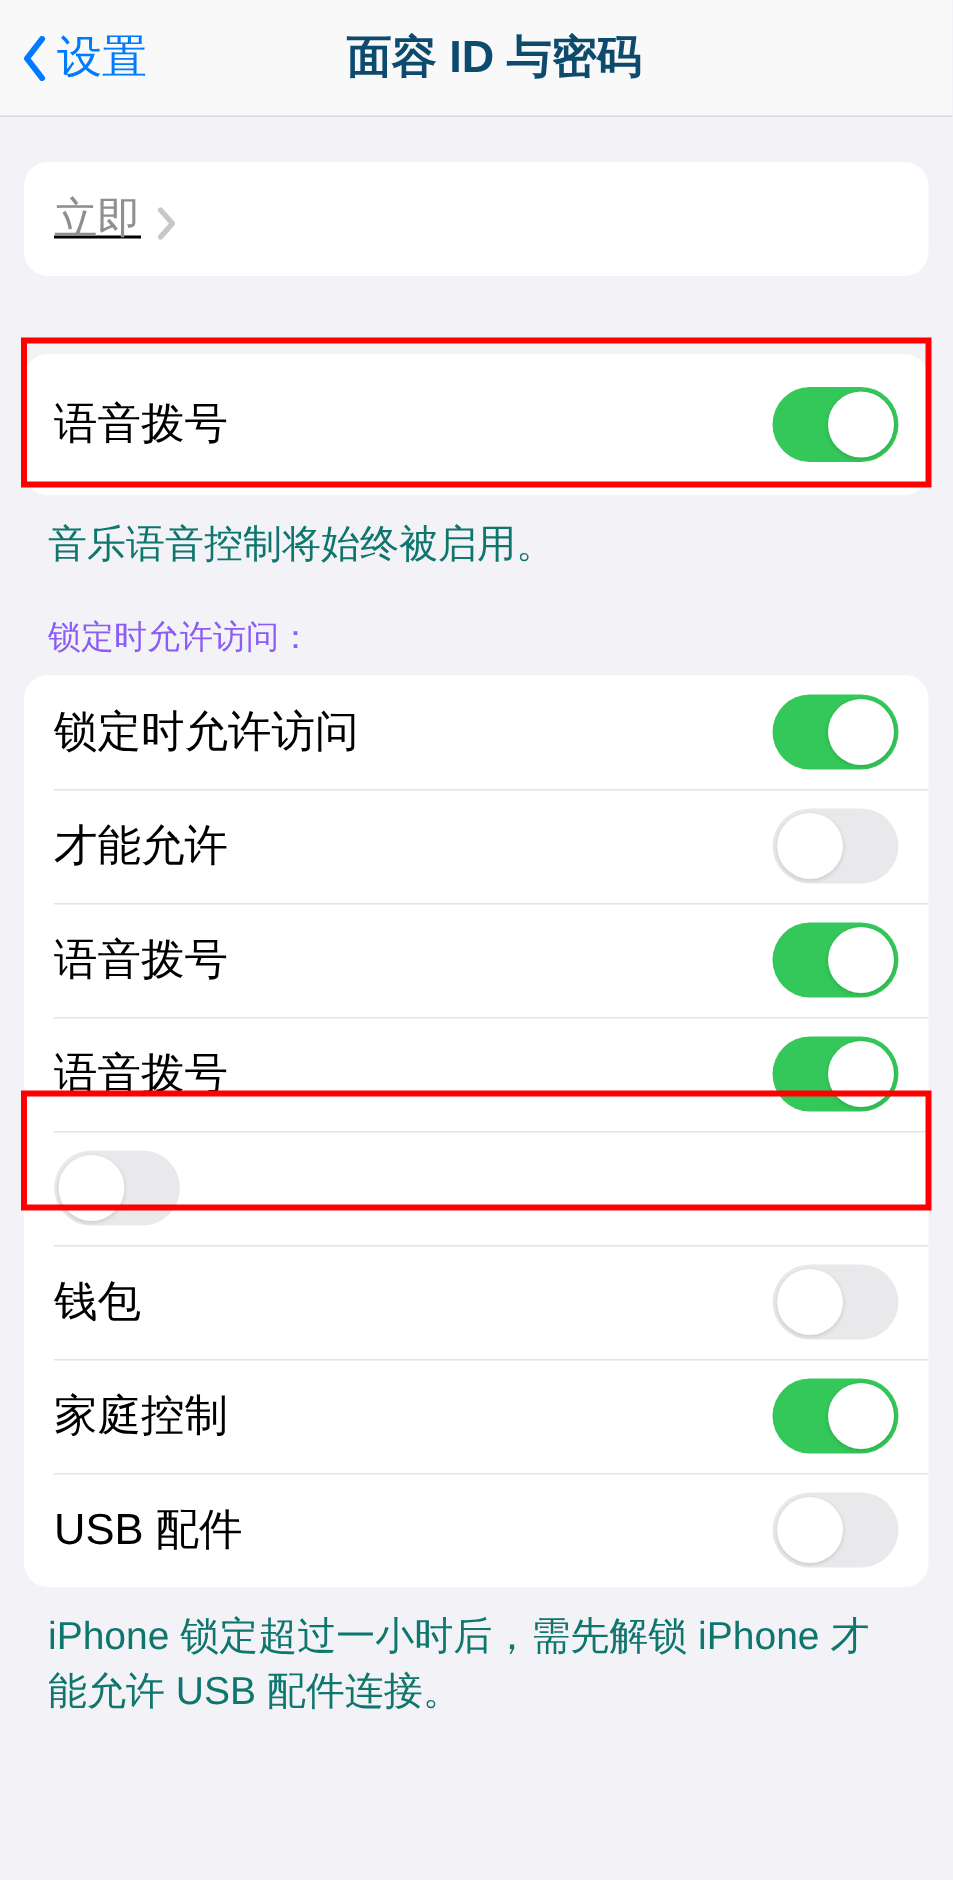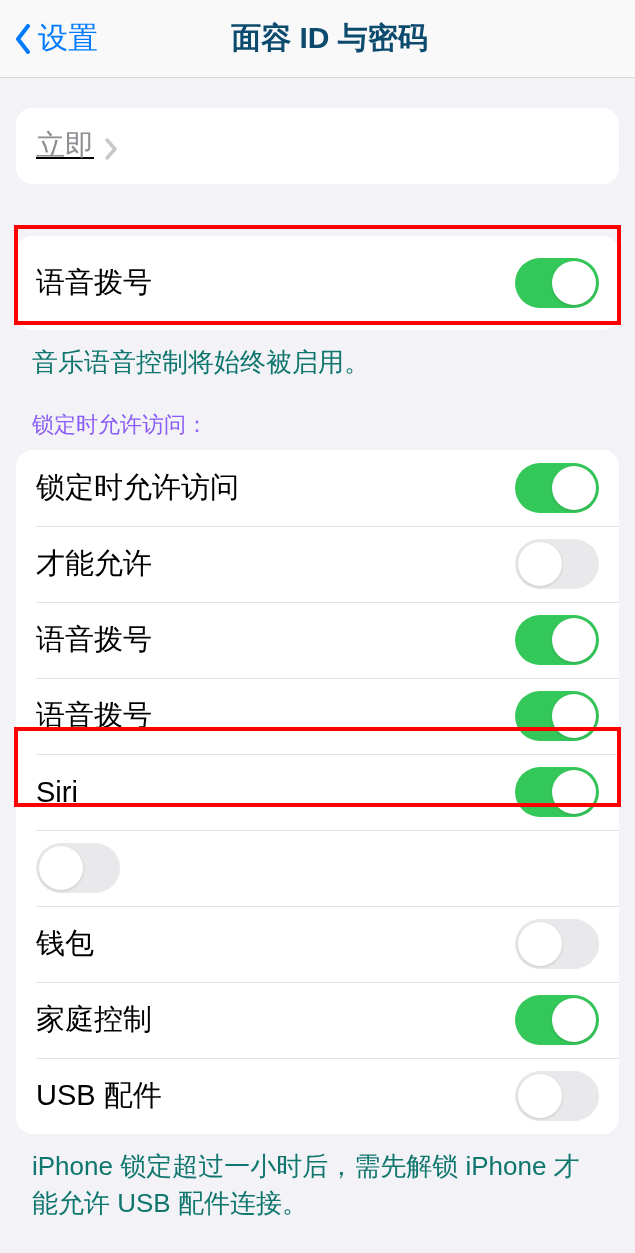--- a/index.html
+++ b/index.html
@@ -189,28 +189,20 @@
       </div>
       <div class="row">
         <div class="left">语音拨号</div>
         <div class="right">
           <div class="switch on">
             <div class="knob"></div>
           </div>
         </div>
       </div>
       <div class="row">
-        <div class="left">Siri</div>
-        <div class="right">
-          <div class="switch on">
-            <div class="knob"></div>
-          </div>
-        </div>
-      </div>
-      <div class="row">
         <div class="right">
           <div class="switch off">
             <div class="knob"></div>
           </div>
         </div>
       </div>
       <div class="row">
         <div class="left">钱包</div>
         <div class="right">
           <div class="switch off">

